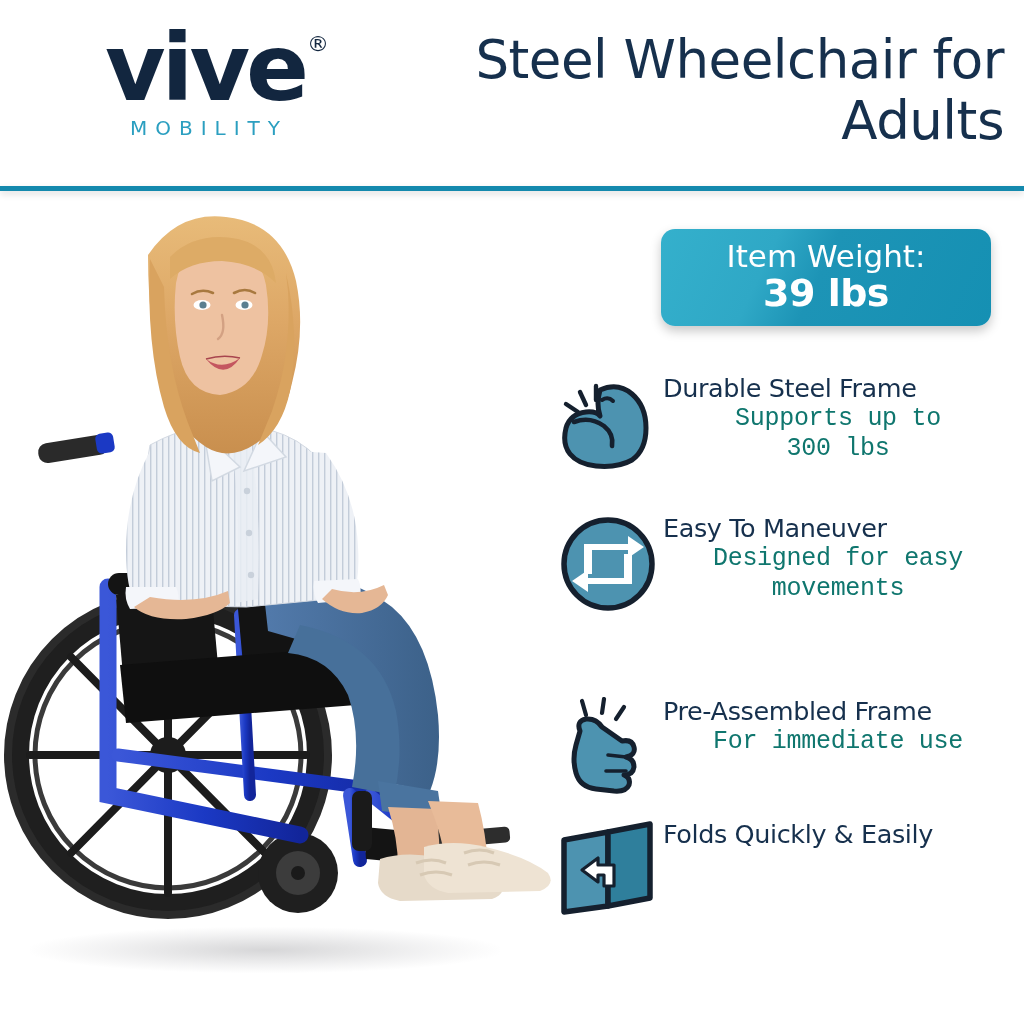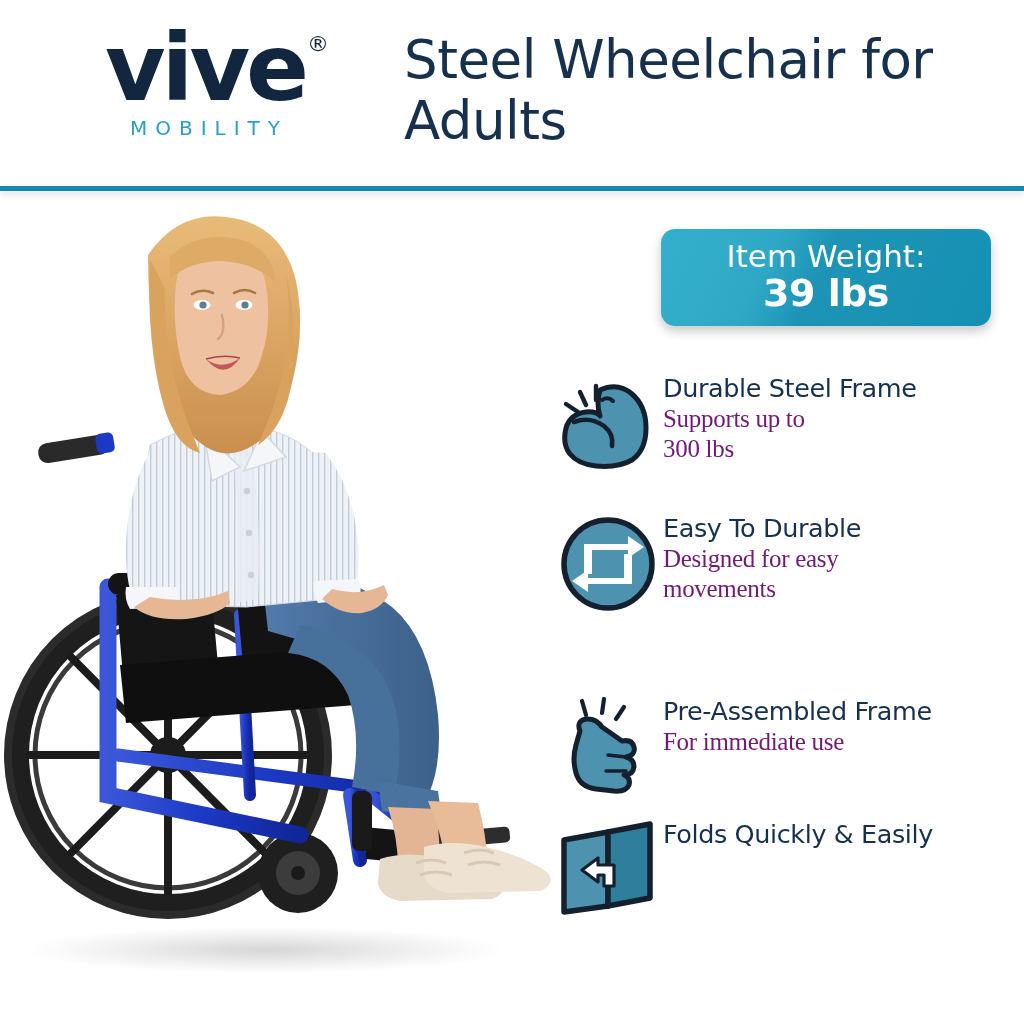--- a/index.html
+++ b/index.html
@@ -71,20 +71,21 @@
     position: absolute;
     left: 404px;
     top: 30px;
     width: 600px;
     font-family: "DejaVu Sans", sans-serif;
     font-size: 53px;
     line-height: 1.15;
     font-weight: 400;
     color: #16304d;
     letter-spacing: -0.5px;
+    text-align: right;
   }
 
   #header-rule {
     position: absolute;
     left: 0;
     top: 186px;
     width: 1024px;
     height: 5px;
     background: #1489ad;
     box-shadow: 0 3px 7px rgba(0,0,0,0.14);
@@ -145,27 +146,28 @@
   .feature-title {
     font-family: "DejaVu Sans", sans-serif;
     font-weight: normal;
     font-size: 25.5px;
     line-height: 1.14;
     color: #16304d;
     letter-spacing: -0.4px;
   }
 
   .feature-desc {
-    font-family: Liberation Serif, serif;
+    font-family: Liberation Mono, monospace;
     font-size: 25px;
     line-height: 1.2;
-    color: #701a75;
+    color: #0f766e;
     letter-spacing: -0.3px;
     margin-top: 1px;
     white-space: pre-line;
+    text-align: center;
   }
 
   #feature-0 { left: 553px; top: 372px; width: 460px; }
   #feature-1 { left: 553px; top: 512px; width: 460px; }
   #feature-2 { left: 553px; top: 667px; width: 460px; margin-top: 28px; }
   #feature-3 { left: 553px; top: 818px; width: 460px; }
 
   
   #product-photo {
     position: absolute;
@@ -382,21 +384,21 @@
 
   <div class="feature" id="feature-1">
     <div class="feature-icon">
       <svg width="100" height="100" viewBox="0 0 100 100">
         <circle cx="50" cy="50" r="44" fill="#4d93b0" stroke="#15202e" stroke-width="5.5"></circle>
         <path d="M26 40 L26 30 L70 30 L70 22 L86 33 L70 44 L70 36 L34 36 L34 60 L26 60 Z" fill="#ffffff"></path>
         <path d="M74 60 L74 70 L30 70 L30 78 L14 67 L30 56 L30 64 L66 64 L66 40 L74 40 Z" fill="#ffffff"></path>
       </svg>
     </div>
     <div class="feature-text">
-      <div class="feature-title">Easy To Durable</div>
+      <div class="feature-title">Easy To Maneuver</div>
       <div class="feature-desc">Designed for easy
 movements</div>
     </div>
   </div>
 
   <div class="feature" id="feature-2">
     <div class="feature-icon">
       <svg width="96" height="100" viewBox="0 0 96 100">
         <g stroke="#15202e" stroke-width="4.2" stroke-linecap="round">
           <line x1="26" y1="18" x2="22" y2="4"></line>

